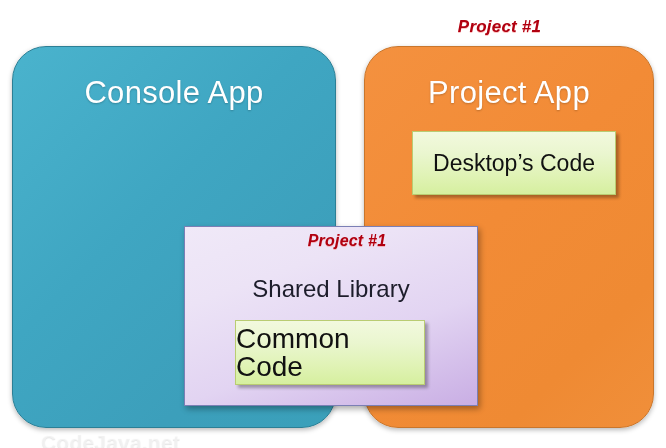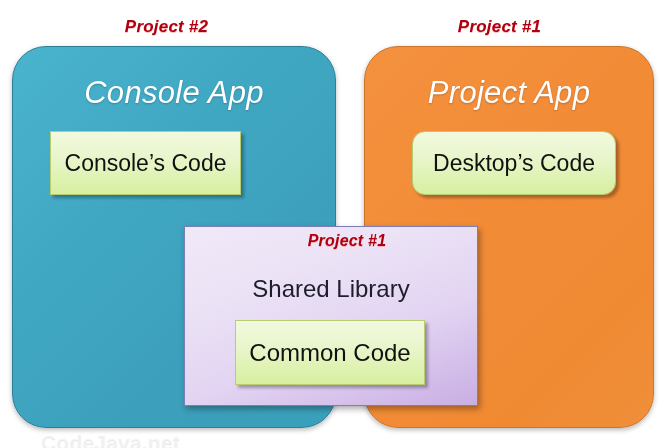--- a/index.html
+++ b/index.html
@@ -73,21 +73,20 @@
     position: absolute;
     left: 0;
     right: 0;
     top: 28px;
     text-align: center;
     color: #ffffff;
     font-size: 31px;
     font-weight: normal;
     letter-spacing: 0.3px;
     text-shadow: 0 1px 2px rgba(0,0,0,0.22);
-    font-style: italic;
   }
 
   
   #panel-shared {
     position: absolute;
     left: 184px;
     top: 226px;
     width: 294px;
     height: 180px;
     box-sizing: border-box;
@@ -117,23 +116,23 @@
     align-items: center;
     justify-content: center;
   }
   .code-box span {
     color: #111111;
     font-size: 23px;
     line-height: 1;
   }
 
   #code-console { left: 50px;  top: 131px; width: 191px; height: 64px; }
-  #code-desktop { left: 412px; top: 131px; width: 204px; height: 64px; border-radius: 13px; }
+  #code-desktop { left: 412px; top: 131px; width: 204px; height: 64px; }
   #code-common  { left: 235px; top: 320px; width: 190px; height: 65px; }
-  #code-common span { font-size: 24px; }
+  #code-common span { font-size: 28px; }
 
   
   .watermark {
     position: absolute;
     font-size: 21px;
     font-weight: bold;
     white-space: nowrap;
     letter-spacing: 0.2px;
   }
   #watermark-left {
@@ -141,30 +140,26 @@
     top: 383px;
     color: rgba(255,255,255,0.42);
     text-shadow: 0 1px 1px rgba(0,0,0,0.10);
   }
 </style>
 </head>
 <body>
 
 <div id="canvas">
 
-  <div class="project-label" id="label-p2">Project #2</div>
 
   <div class="app-panel" id="panel-console">
     <div class="panel-title">Console App</div>
     <div class="watermark" id="watermark-left">CodeJava.net</div>
   </div>
 
-  <div class="code-box" id="code-console">
-    <span>Console’s Code</span>
-  </div>
 
   <div class="project-label" id="label-p3">Project #1</div>
 
   <div class="app-panel" id="panel-desktop">
     <div class="panel-title">Project App</div>
 
   </div>
 
   <div class="code-box" id="code-desktop">
     <span>Desktop’s Code</span>

